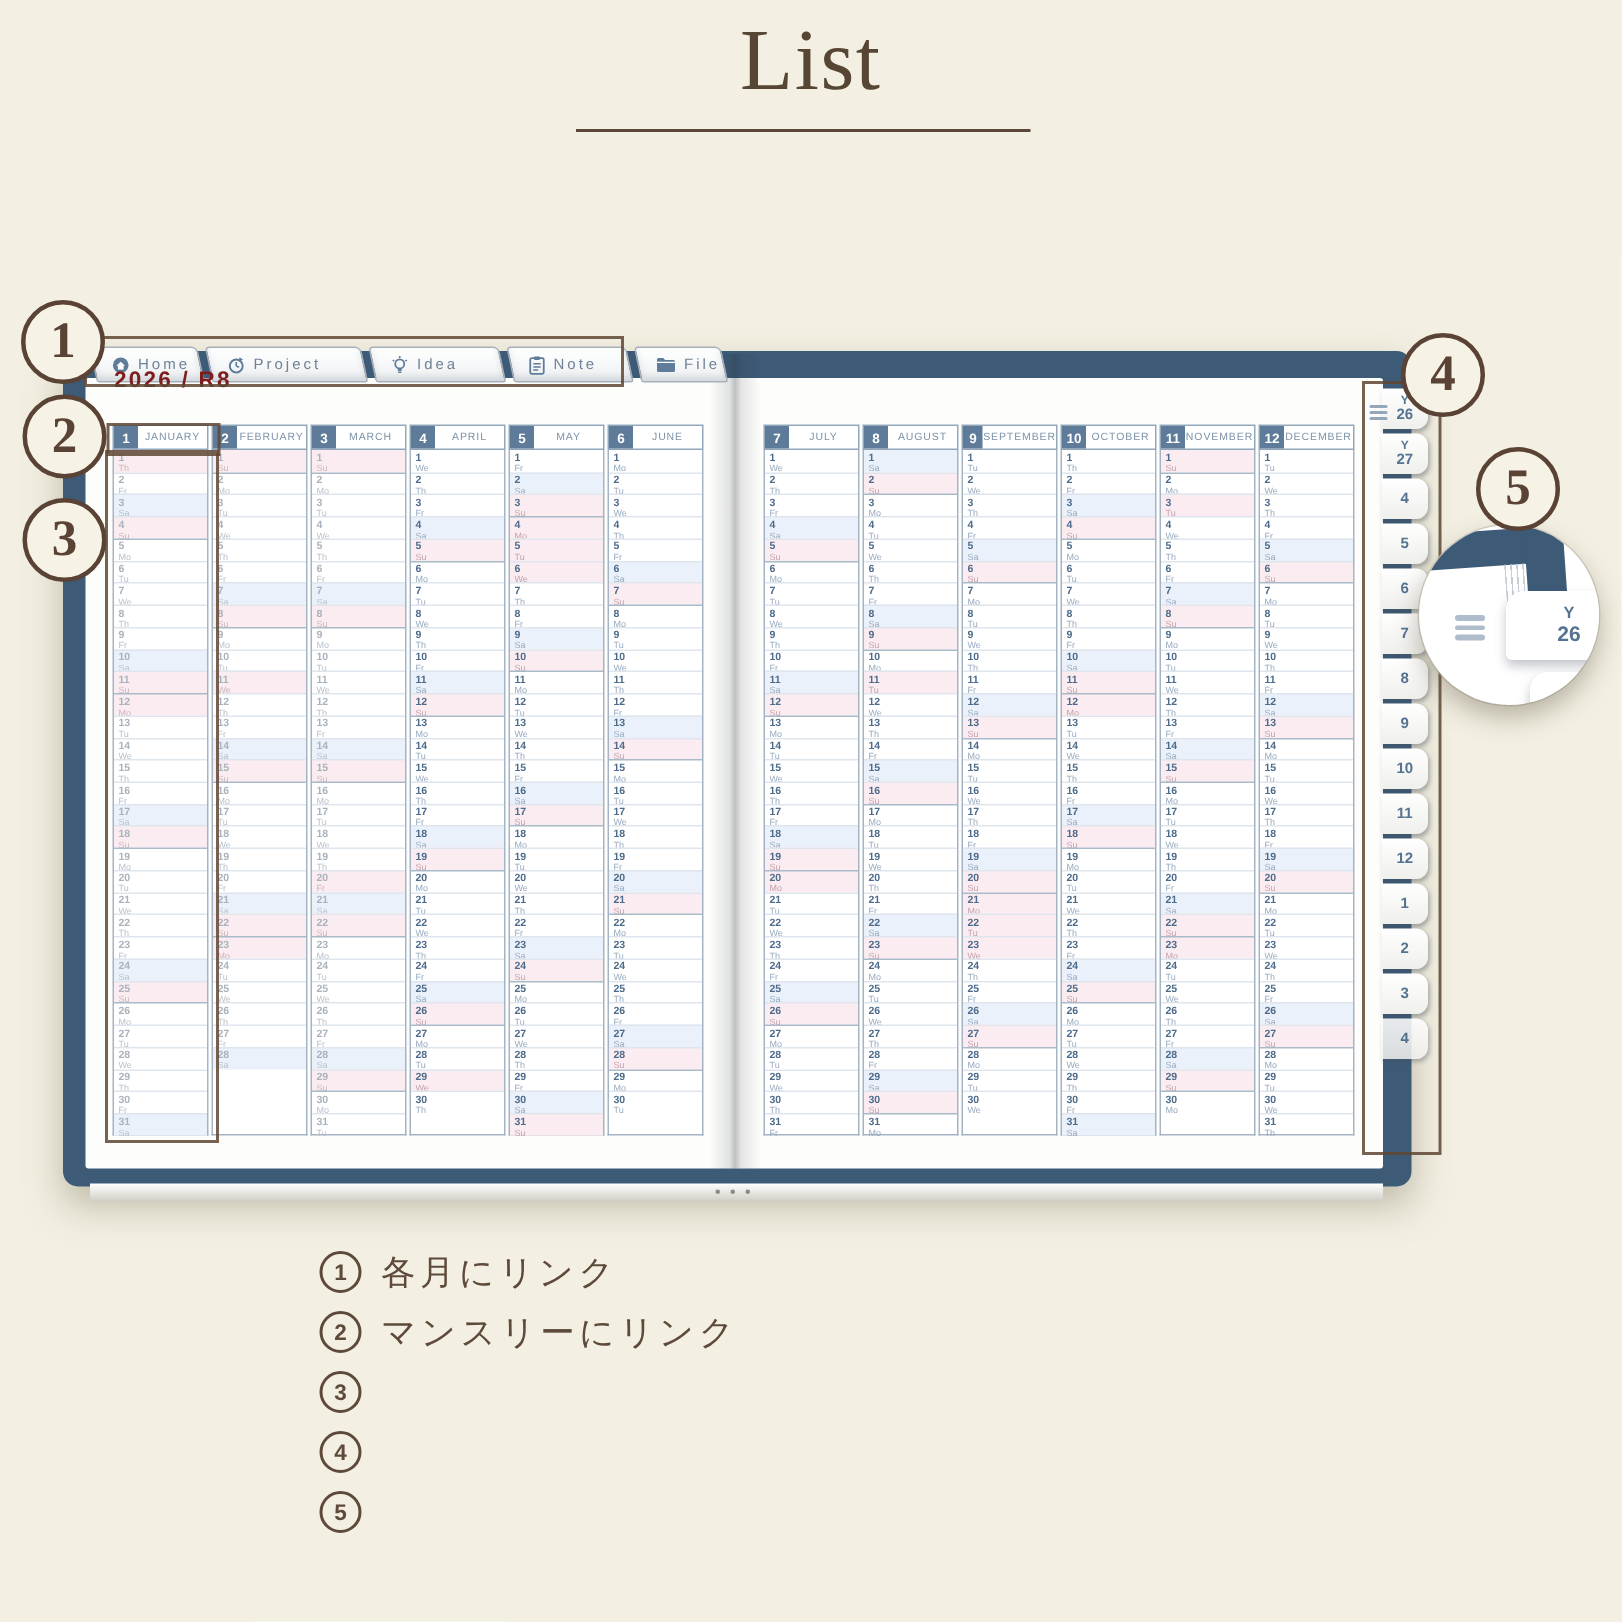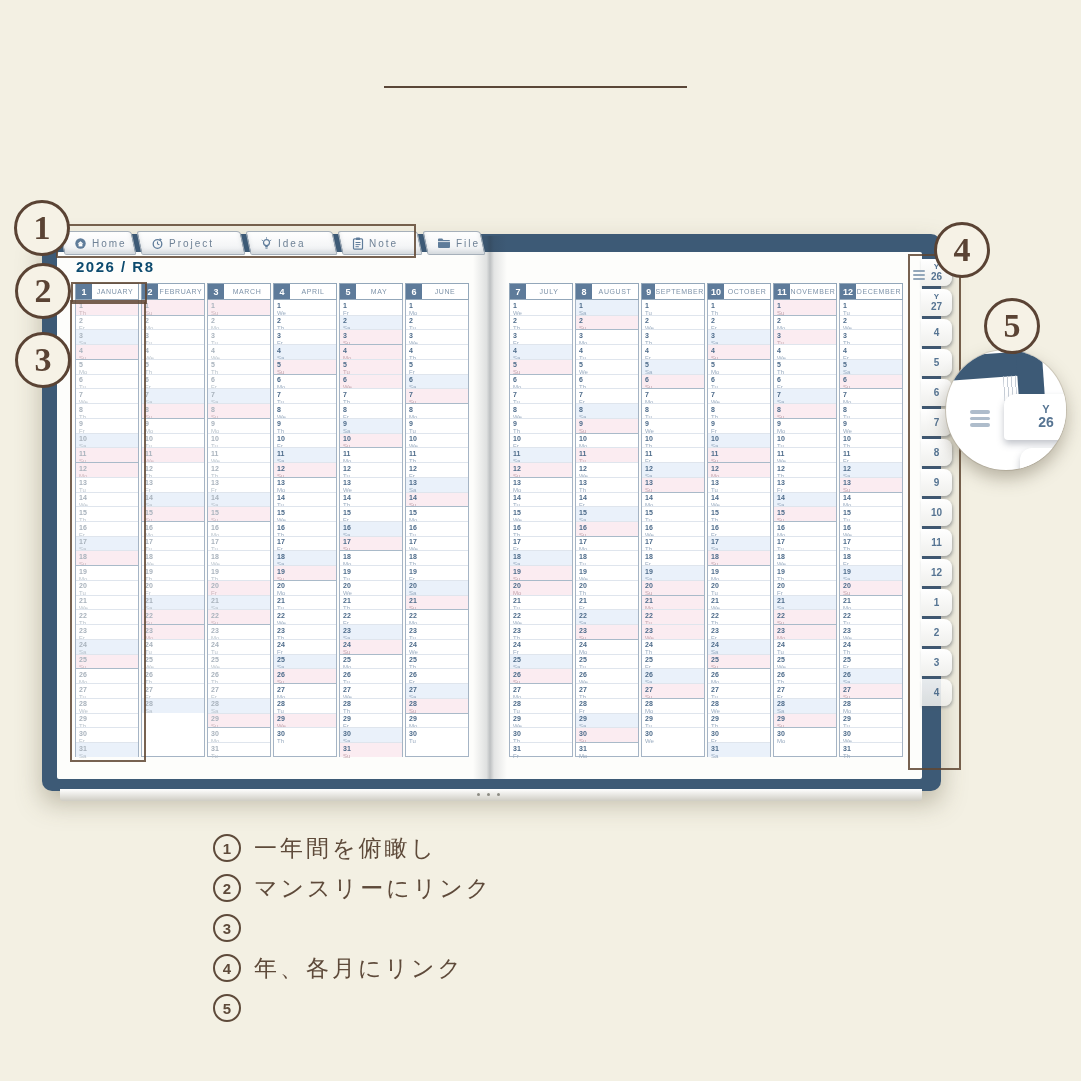--- a/index.html
+++ b/index.html
@@ -32,22 +32,22 @@
   .nav-tab{position:relative;height:24px;display:flex;align-items:center;gap:5px;
     padding:0 12px;margin-right:5px;cursor:pointer;}
   .nav-tab::before{content:"";position:absolute;inset:0;transform:skewX(12deg);
     background:linear-gradient(#ffffff,#eef0f2);border:1px solid #a6b0ba;border-radius:3px 4px 2px 2px;
     box-shadow:inset 0 -3px 4px rgba(150,160,170,.3);}
   .nav-tab .ic,.nav-tab .lbl{position:relative;z-index:1;}
   .nav-tab .lbl{font-size:10px;letter-spacing:2px;color:#6f8296;}
   .nav-tab svg{display:block;}
 
   
-  .year-label{position:absolute;left:76px;top:258px;font-size:15px;font-weight:bold;
-    letter-spacing:1.5px;color:#0c4a6e;z-index:6;}
+  .year-label{position:absolute;left:76px;top:245px;font-size:15px;font-weight:bold;
+    letter-spacing:1.5px;color:#7f1d1d;z-index:6;}
 
   
   .grid{position:absolute;top:283px;display:flex;gap:2px;z-index:5;}
   .grid.left{left:75px;}
   .grid.right{left:509px;}
   .m-col{width:64px;display:flex;flex-direction:column;}
   .m-header{display:flex;height:17px;box-sizing:border-box;border:1px solid #93a7ba;background:#fff;cursor:pointer;}
   .m-num{width:16px;background:#5e7b9a;color:#fff;font-size:9px;font-weight:bold;
     display:flex;align-items:center;justify-content:center;}
   .m-name{flex:1;display:flex;align-items:center;justify-content:center;
@@ -118,20 +118,21 @@
   .lg-mark{width:24px;height:24px;border-radius:50%;border:2px solid #5e4a3a;color:#5e4a3a;
     display:flex;align-items:center;justify-content:center;font-size:15px;font-weight:bold;
     margin-right:13px;flex:none;}
   .lg-text{font-size:23px;letter-spacing:3px;color:#5e4a3a;line-height:27px;}
 </style>
 </head>
 <body>
 
 <div class="stage">
 
+  <div class="t-main">List</div>
   <div class="t-underline"></div>
 
   <div class="cover"></div>
   <div class="page-stack"></div>
   <div class="pdots" id="pdots">
       <div class="pdot"></div>
       <div class="pdot"></div>
       <div class="pdot"></div>
     </div>
   <div class="pages"></div>
@@ -1846,31 +1847,30 @@
 
   <div class="co co1">1</div>
   <div class="co co2">2</div>
   <div class="co co3">3</div>
   <div class="co co4">4</div>
   <div class="co co5">5</div>
 
   <div class="legend" id="legend">
       <div class="lg-row">
         <span class="lg-mark">1</span>
-        <span class="lg-text">一年間を俯瞰し</span>
+        <span class="lg-text">各月にリンク</span>
       </div>
       <div class="lg-row">
         <span class="lg-mark">2</span>
         <span class="lg-text">マンスリーにリンク</span>
       </div>
       <div class="lg-row">
         <span class="lg-mark">3</span>
       </div>
       <div class="lg-row">
         <span class="lg-mark">4</span>
-        <span class="lg-text">年、各月にリンク</span>
       </div>
       <div class="lg-row">
         <span class="lg-mark">5</span>
       </div>
     </div>
 
 </div>
 
 </body></html>

